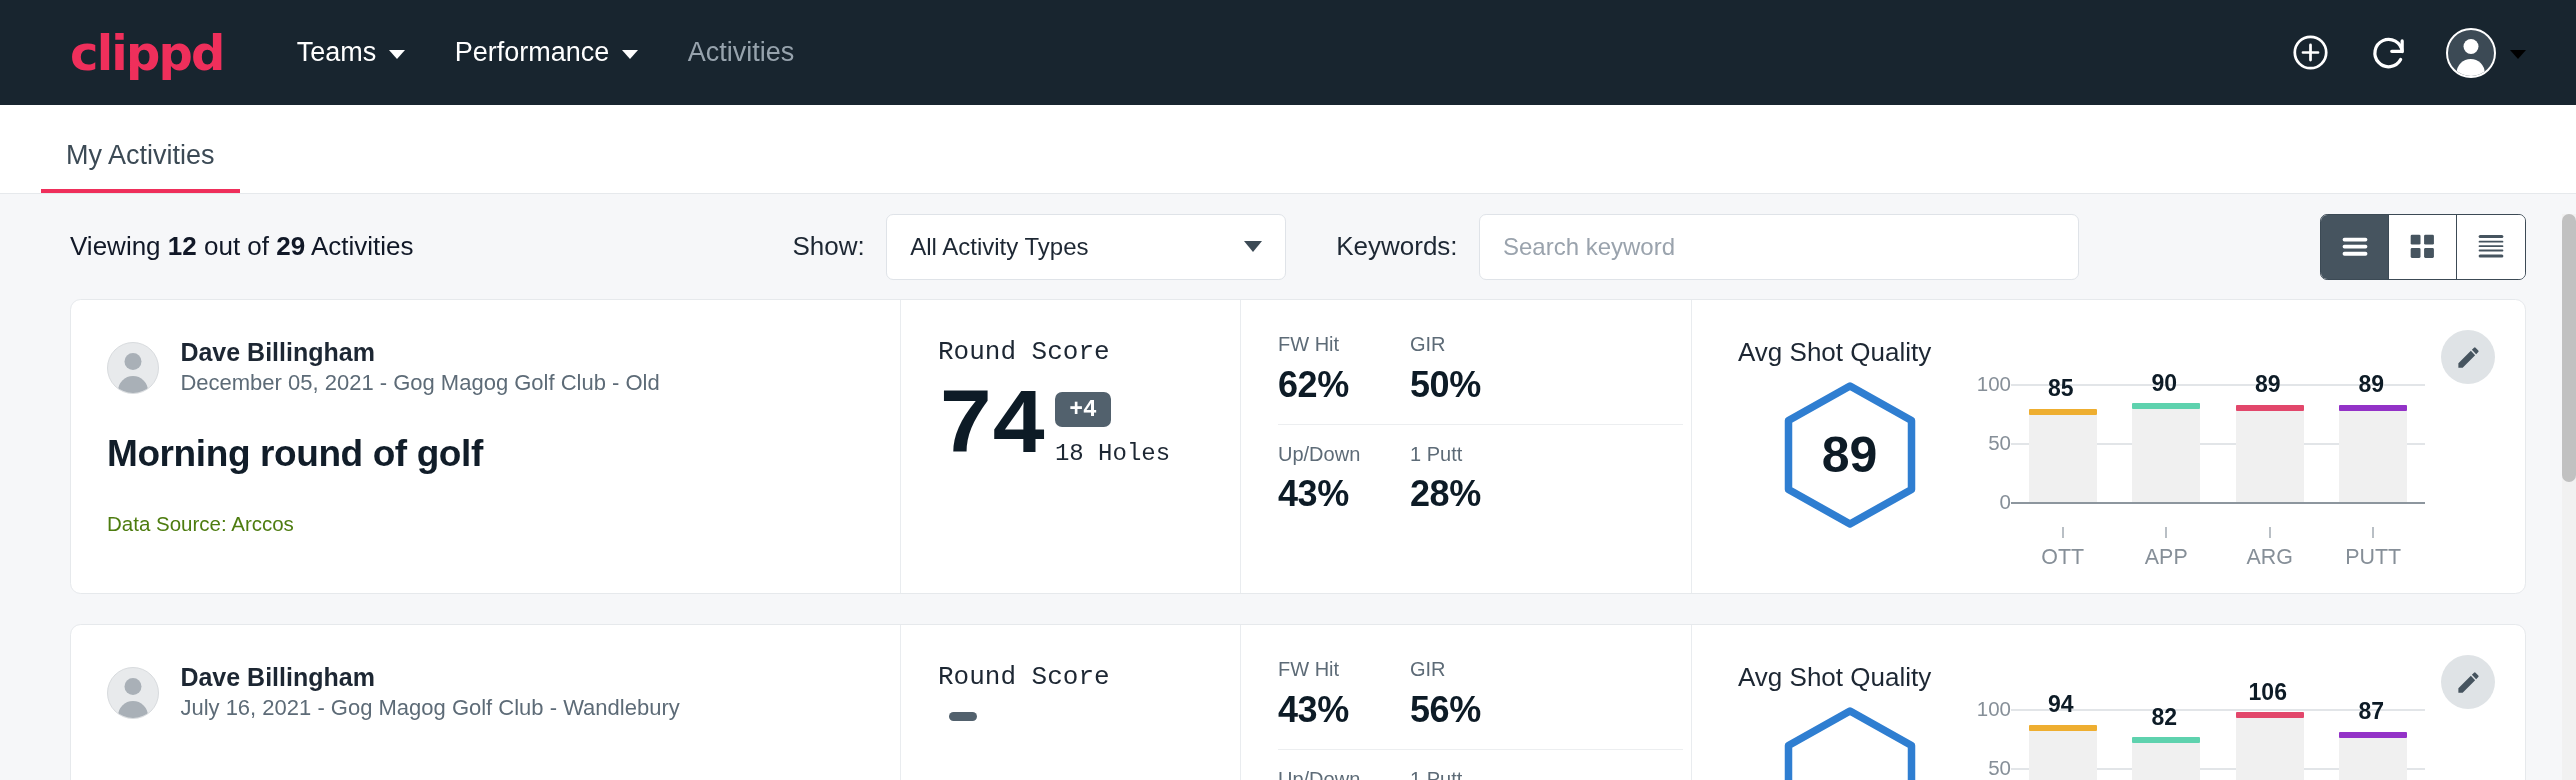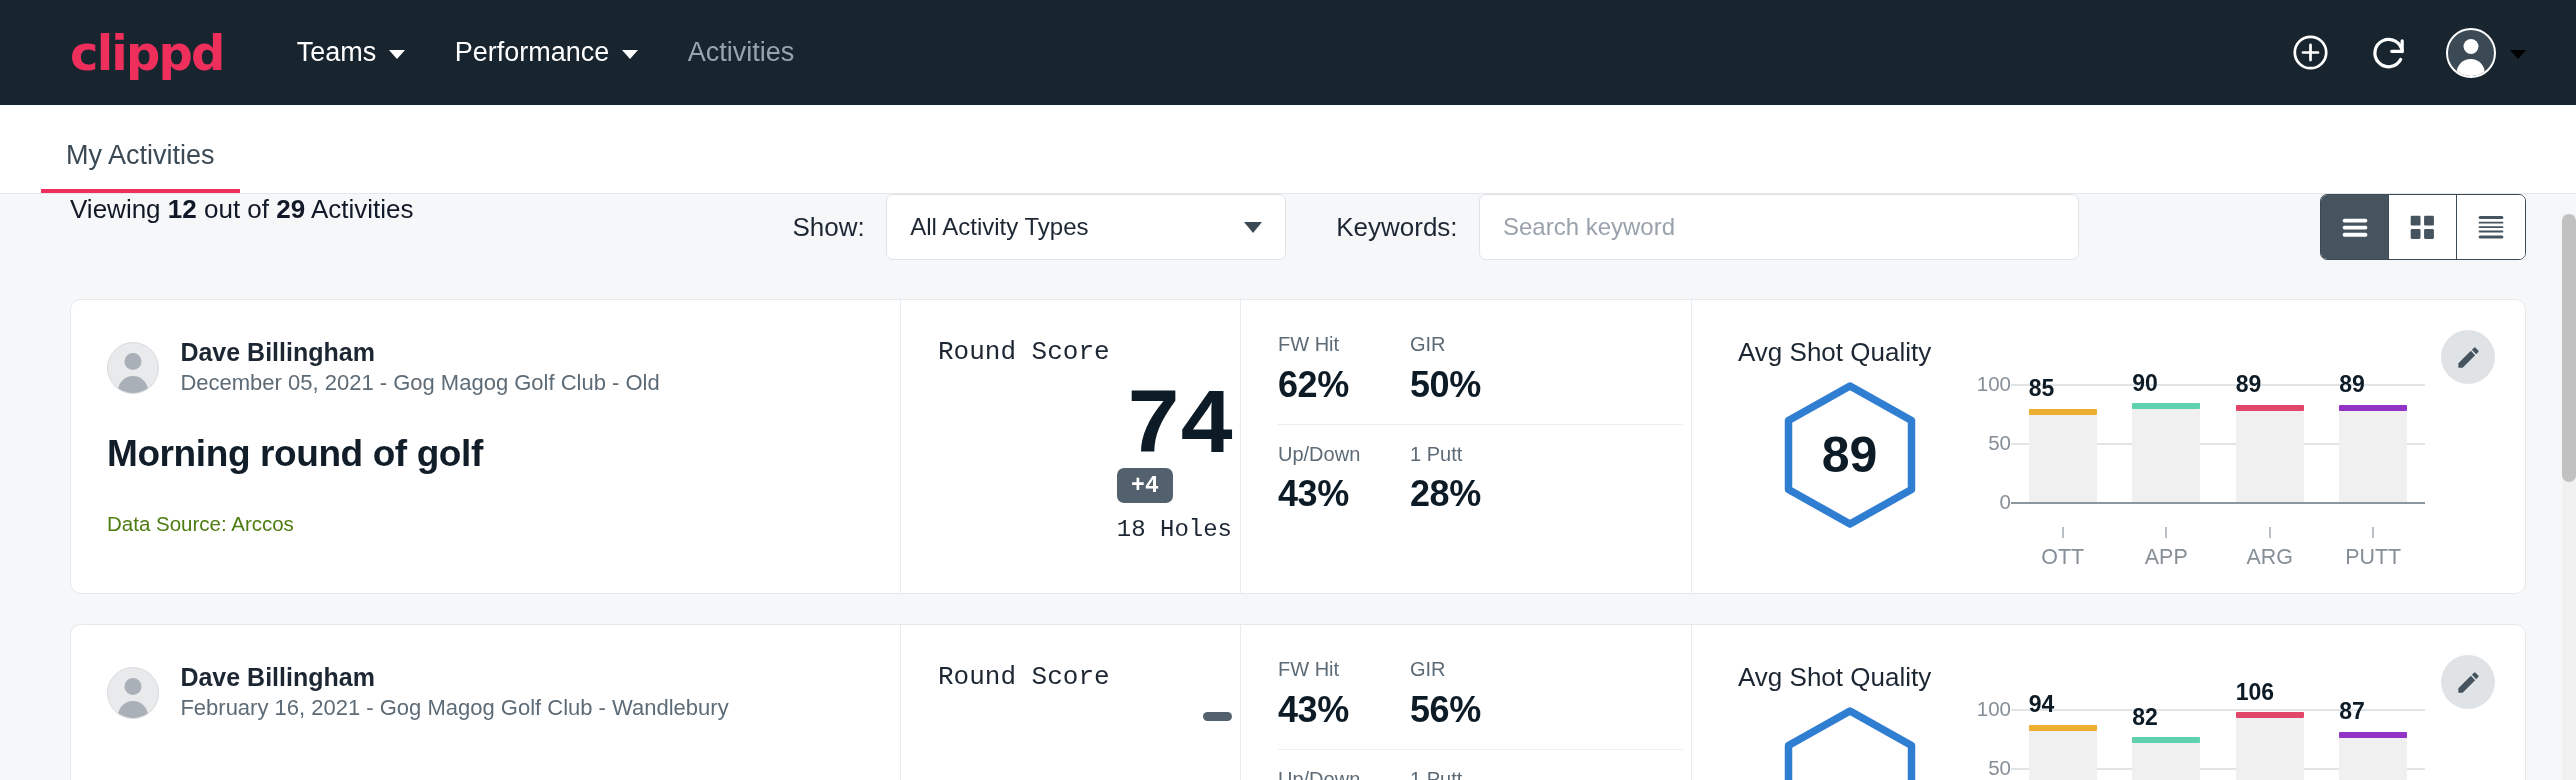--- a/index.html
+++ b/index.html
@@ -77,21 +77,21 @@
     color: #46545f;
     padding: 0 25px 18px 25px;
     border-bottom: 4.5px solid transparent;
     cursor: pointer;
   }
   .tab.active { border-bottom-color: #ef2f5b; color: #3c4a55; }
 
   
   .filterbar {
     height: 105px;
-    display: flex; align-items: flex-start;
+    display: flex; align-items: center;
     padding: 0 50px 0 70px;
     background: #f6f7f9;
   }
   .viewing { font-size: 26px; color: #111827; }
   .viewing b { font-weight: 700; }
   .filter-group { display: flex; align-items: center; gap: 21.4px; }
   .flabel { font-size: 26px; color: #1d2733; }
   .select {
     width: 400px; height: 66px;
     background: #ffffff;
@@ -175,21 +175,21 @@
     width:30px; height:19px; border-radius: 15px 15px 0 0; background:#a9b0b7;
   }
   .uname { font-size: 25px; font-weight: 700; color: #1d2733; line-height: 1.2; }
   .umeta { font-size: 22px; color: #5d6b77; line-height: 1.45; }
   .card-title { font-size: 37px; font-weight: 700; color: #111d29; margin-top: 34px; letter-spacing: -0.4px; }
   .card-src { font-size: 20.5px; color: #4d7c0f; margin-top: 37px; }
 
   
   .sec-score { width: 332px; padding-left: 37px; font-family: Liberation Mono, monospace; }
   .sec-h { font-size: 26px; color: #1d2733; }
-  .score-row { display: flex; align-items: flex-end; margin-top: 19.6px; flex-direction: column; }
+  .score-row { display: flex; align-items: flex-end; margin-top: 19.6px; }
   .score-big { font-size: 93px; font-weight: 700; color: #0d1b26; line-height: 0.88; letter-spacing: -2.7px; }
   .score-side { display: flex; flex-direction: column; justify-content: flex-end; margin-left: 10.7px; padding-bottom: 1.8px; }
   .badge {
     background: #52616d; color: #ffffff;
     font-size: 23px; font-weight: 700;
     padding: 4.5px 14.3px; border-radius: 7.1px;
     align-self: flex-start;
     margin-bottom: 12.5px;
   }
   .holes { font-size: 24px; color: #1d2733; }
@@ -223,21 +223,21 @@
   }
   .ytick { position: absolute; right: 0; transform: translateY(-50%); }
   .plot { flex: 1; position: relative; height: 136px; }
   .grid-line { position: absolute; left: 0; right: 0; height: 1.8px; background: #e2e5e8; }
   .grid-line.base { background: #8d969e; }
   .bars { position: absolute; left: 0; right: 0; bottom: 0; top: 0; display: flex; justify-content: space-around; align-items: flex-end; }
   .barcol { width: 68px; position: relative; height: 100%; display: flex; flex-direction: column; justify-content: flex-end; align-items: center; }
   .bar { width: 68px; background: #f0f0f0; position: relative; }
   .bar-cap { position: absolute; top: -6.2px; left: 0; right: 0; height: 6.2px; border-radius: 0.9px; }
   .bar-lbl {
-    position: absolute; left: 0; right: 4px; text-align: left;
+    position: absolute; left: 0; right: 4px; text-align: center;
     font-size: 23px; font-weight: 700; color: #0d1b26;
   }
   .xaxis { display: flex; justify-content: space-around; margin-top: 7.1px; }
   .xtickwrap { width: 68px; display: flex; flex-direction: column; align-items: center; }
   .xtick-line { width: 1.8px; height: 10.7px; background: #b9bfc5; }
   .xtick { font-size: 21.4px; color: #868f98; margin-top: 7.1px; }
 
   
   .edit-btn {
     position: absolute; top: 30px; right: 30px;
@@ -477,21 +477,21 @@
     </div>
   </div>
 
   <div class="card">
 
     <div class="sec sec-id">
       <div class="idrow">
         <div class="card-avatar"></div>
         <div>
           <div class="uname">Dave Billingham</div>
-          <div class="umeta">February 16, 2021 - Gog Magog Golf Club - Wandlebury</div>
+          <div class="umeta">July 16, 2021 - Gog Magog Golf Club - Wandlebury</div>
         </div>
       </div>
       <div class="card-title"></div>
       <div class="card-src"></div>
     </div>
 
     <div class="sec sec-score">
       <div class="sec-h">Round Score</div>
       <div class="score-row">
         <div class="score-big"></div>

